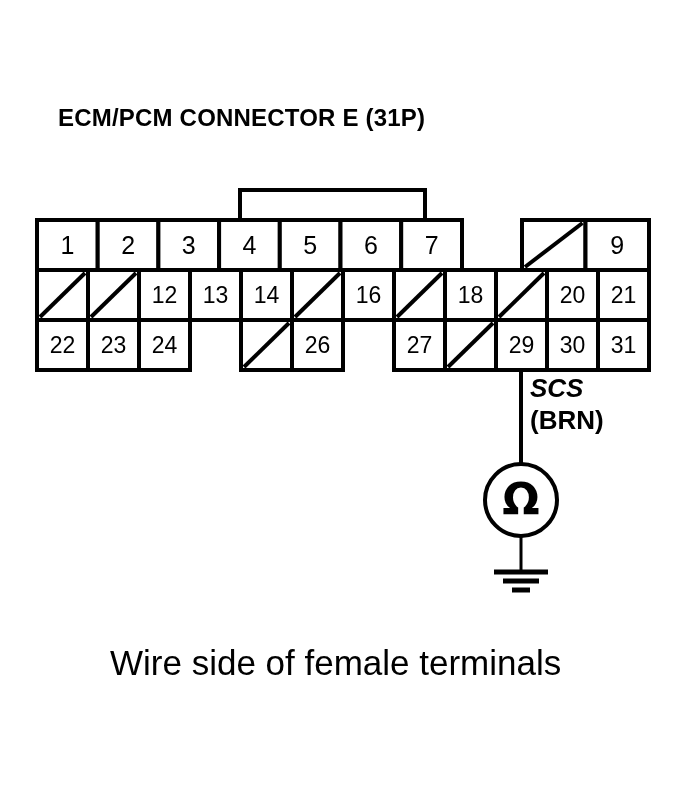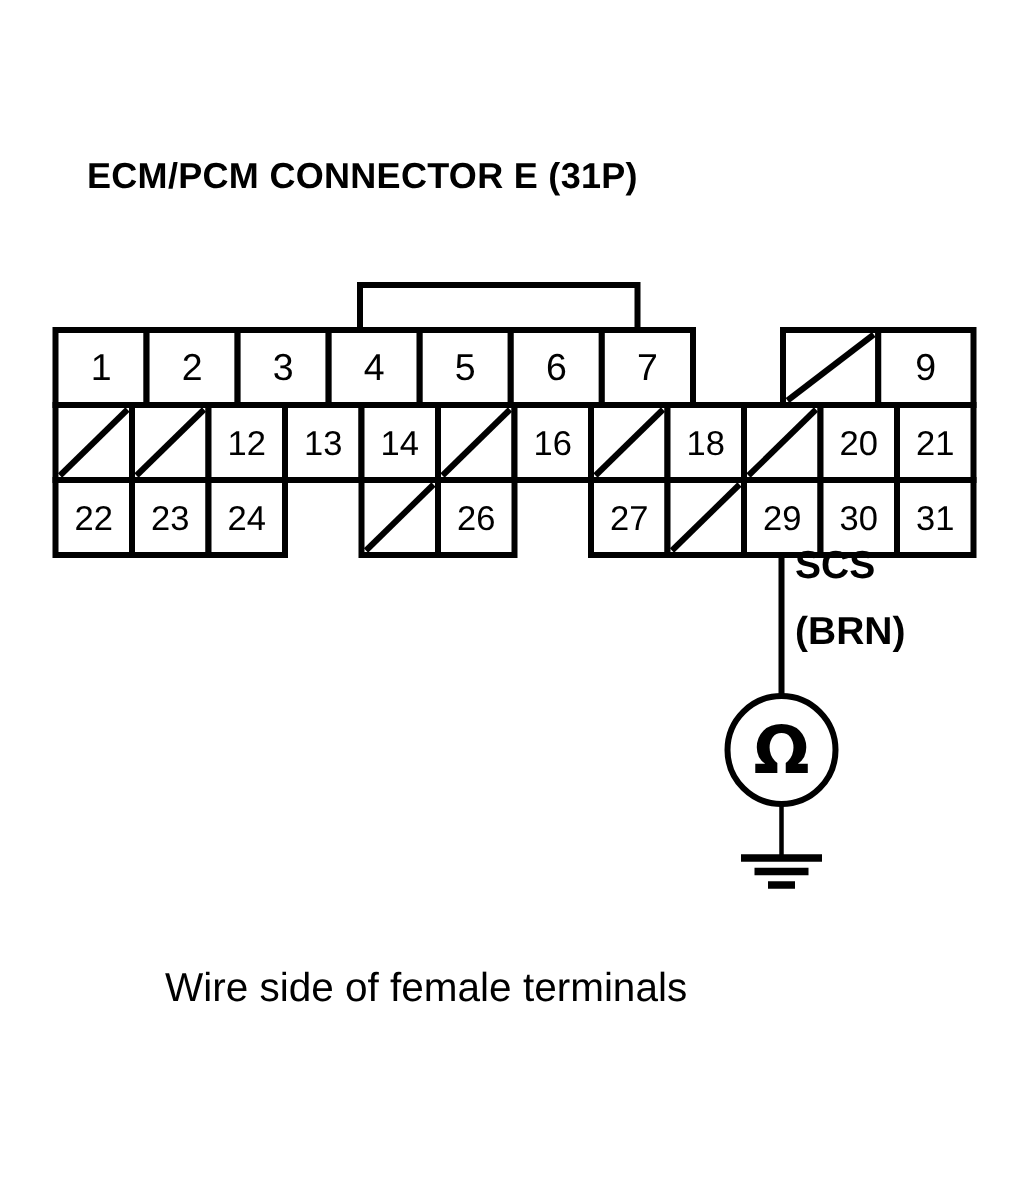--- a/index.html
+++ b/index.html
@@ -58,29 +58,29 @@
     font-size: 23px;
   }
 
   .wire-label {
     position: absolute;
     font-size: 26px;
     font-weight: bold;
     white-space: nowrap;
     line-height: 1.08;
   }
-  .wire-label.scs  { left: 530px; top: 362px; }
+  .wire-label.scs  { left: 530px; top: 374px; font-style: italic; }
   .wire-label.brn  { left: 530px; top: 406px; text-align: center; }
 
   
   .caption {
     position: absolute;
     left: 110px;
     top: 643px;
-    font-size: 27px;
+    font-size: 35px;
     white-space: nowrap;
   }
   .figure-id {
     position: absolute;
     left: 37px;
     top: 698px;
     font-size: 22px;
     white-space: nowrap;
   }
 </style>

